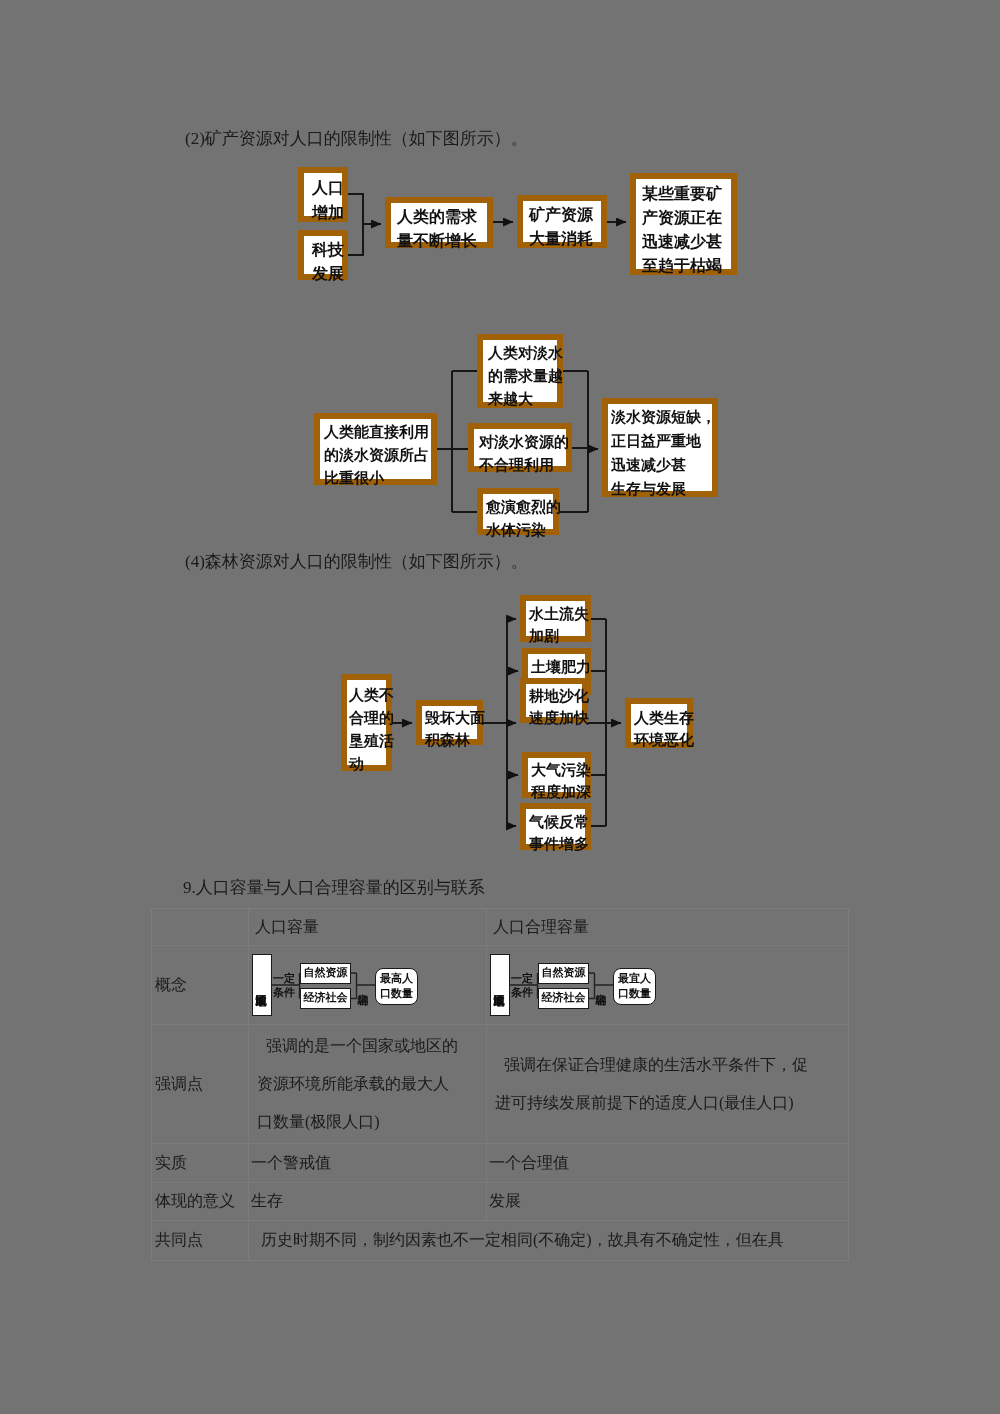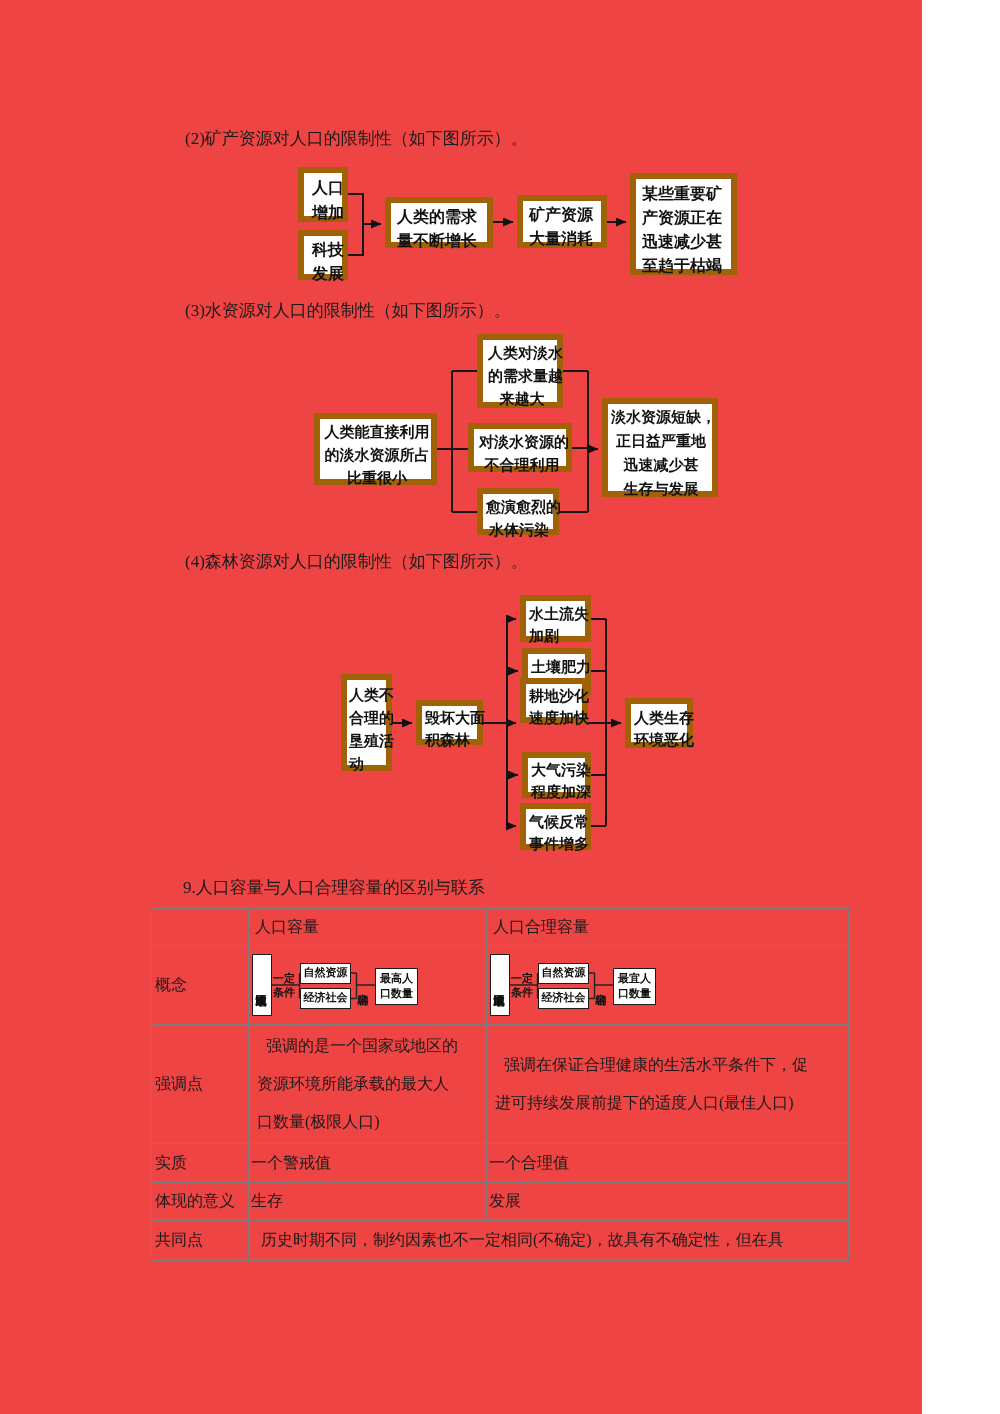--- a/index.html
+++ b/index.html
@@ -1,25 +1,25 @@
 <!DOCTYPE html>
 <html><head>
 <meta charset="utf-8">
 <style>
   html,body{margin:0;padding:0;background:#fff;}
-  .page{position:relative;width:896px;height:1414px;background:#ef4444;overflow:hidden;
-        font-family:"Liberation Serif","DejaVu Serif",serif;color:#1a1a1a;padding-left:26px;}
+  .page{position:relative;width:1000px;height:1414px;background:#737373;overflow:hidden;
+        font-family:"Liberation Serif","DejaVu Serif",serif;color:#1a1a1a;}
   .heading{position:absolute;font-size:17px;white-space:nowrap;color:#1a1a1a;}
   .connectors{position:absolute;left:0;top:0;pointer-events:none;}
   
   .dbox{position:absolute;box-sizing:border-box;border:6px solid #a16207;background:#fff;
         font-family:"Liberation Sans","DejaVu Sans",sans-serif;font-weight:bold;color:#111;
         white-space:pre-line;word-break:keep-all;text-align:left;}
   .db16{font-size:16px;line-height:24px;padding:2px 1px 0 6px;}
-  .db15{font-size:15px;line-height:23px;padding:1px 1px 0 3px;text-align:center;}
+  .db15{font-size:15px;line-height:23px;padding:1px 1px 0 3px;}
   .db15f{font-size:15px;line-height:22px;padding:1px 1px 0 3px;}
   
   .cmp{position:absolute;left:151px;top:908px;width:697px;border-collapse:collapse;
        table-layout:fixed;font-size:16px;color:#1a1a1a;}
   .cmp td{border:1px solid #7c7c7c;vertical-align:middle;padding:0 2px;overflow:hidden;}
   .lblcell{padding-left:3px !important;}
   .hdrcell{padding-left:6px !important;}
   .valcell{padding-left:2px !important;}
   .mlcell{white-space:pre-line;line-height:38px;padding-left:8px !important;text-indent:9px;word-break:keep-all;}
   .common-cell{padding-left:12px !important;word-break:keep-all;}
@@ -31,21 +31,21 @@
   .m-region{left:0;top:2px;width:20px;height:62px;writing-mode:vertical-lr;text-orientation:upright;
             line-height:16px;text-align:center;padding-top:2px;}
   .m-cond{position:absolute;left:17px;top:19px;width:30px;font-family:"Liberation Sans","DejaVu Sans",sans-serif;
           font-weight:bold;font-size:11px;line-height:14px;white-space:pre-line;text-align:center;color:#111;}
   .m-nat{left:48px;top:11px;width:51px;height:21px;line-height:17px;text-align:center;}
   .m-eco{left:48px;top:36px;width:51px;height:21px;line-height:17px;text-align:center;}
   .m-acc{position:absolute;left:105px;top:19px;width:14px;height:28px;writing-mode:vertical-lr;
          text-orientation:upright;font-family:"Liberation Sans","DejaVu Sans",sans-serif;font-weight:bold;
          font-size:11px;line-height:12px;text-align:center;color:#111;}
   .m-final{left:123px;top:16px;width:43px;height:37px;line-height:15px;white-space:pre-line;
-           text-align:center;padding-top:2px;}
+           text-align:center;padding-top:2px;border-radius:8px;}
 </style>
 </head>
 <body>
 
 <div class="page">
 
   <svg class="connectors" width="1000" height="1414" viewBox="0 0 1000 1414">
     <defs>
       <marker id="arw" markerWidth="11" markerHeight="10" refX="10" refY="4.5" orient="auto" markerUnits="userSpaceOnUse">
         <path d="M0,0 L10.5,4.5 L0,9 Z" fill="#111"></path>
@@ -68,21 +68,20 @@
       <line x1="507" y1="671" x2="518" y2="671" marker-end="url(#arw)"></line>
       <line x1="507" y1="723" x2="516" y2="723" marker-end="url(#arw)"></line>
       <line x1="507" y1="775" x2="518" y2="775" marker-end="url(#arw)"></line>
       <line x1="507" y1="826" x2="516" y2="826" marker-end="url(#arw)"></line>
       <path d="M591 619 H606 M591 671 H606 M588 723 H606 M591 775 H606 M591 826 H606 M606 619 V826"></path>
       <line x1="606" y1="723" x2="621" y2="723" marker-end="url(#arw)"></line>
     </g>
   </svg>
 
   <div class="heading" style="left:185px;top:127px">(2)矿产资源对人口的限制性（如下图所示）。</div>
-  <div class="heading" style="left:185px;top:299px">(3)水资源对人口的限制性（如下图所示）。</div>
   <div class="heading" style="left:185px;top:550px">(4)森林资源对人口的限制性（如下图所示）。</div>
   <div class="heading" style="left:183px;top:876px">9.人口容量与人口合理容量的区别与联系</div>
 
   <div class="dbox db16" style="left:298px;top:167px;width:50px;height:55px;line-height:25px;padding-left:8px">人口
 增加</div>
   <div class="dbox db16" style="left:298px;top:230px;width:50px;height:50px;padding-left:8px">科技
 发展</div>
   <div class="dbox db16" style="left:385px;top:197px;width:108px;height:51px">人类的需求
 量不断增长</div>
   <div class="dbox db16" style="left:517px;top:195px;width:90px;height:53px">矿产资源

